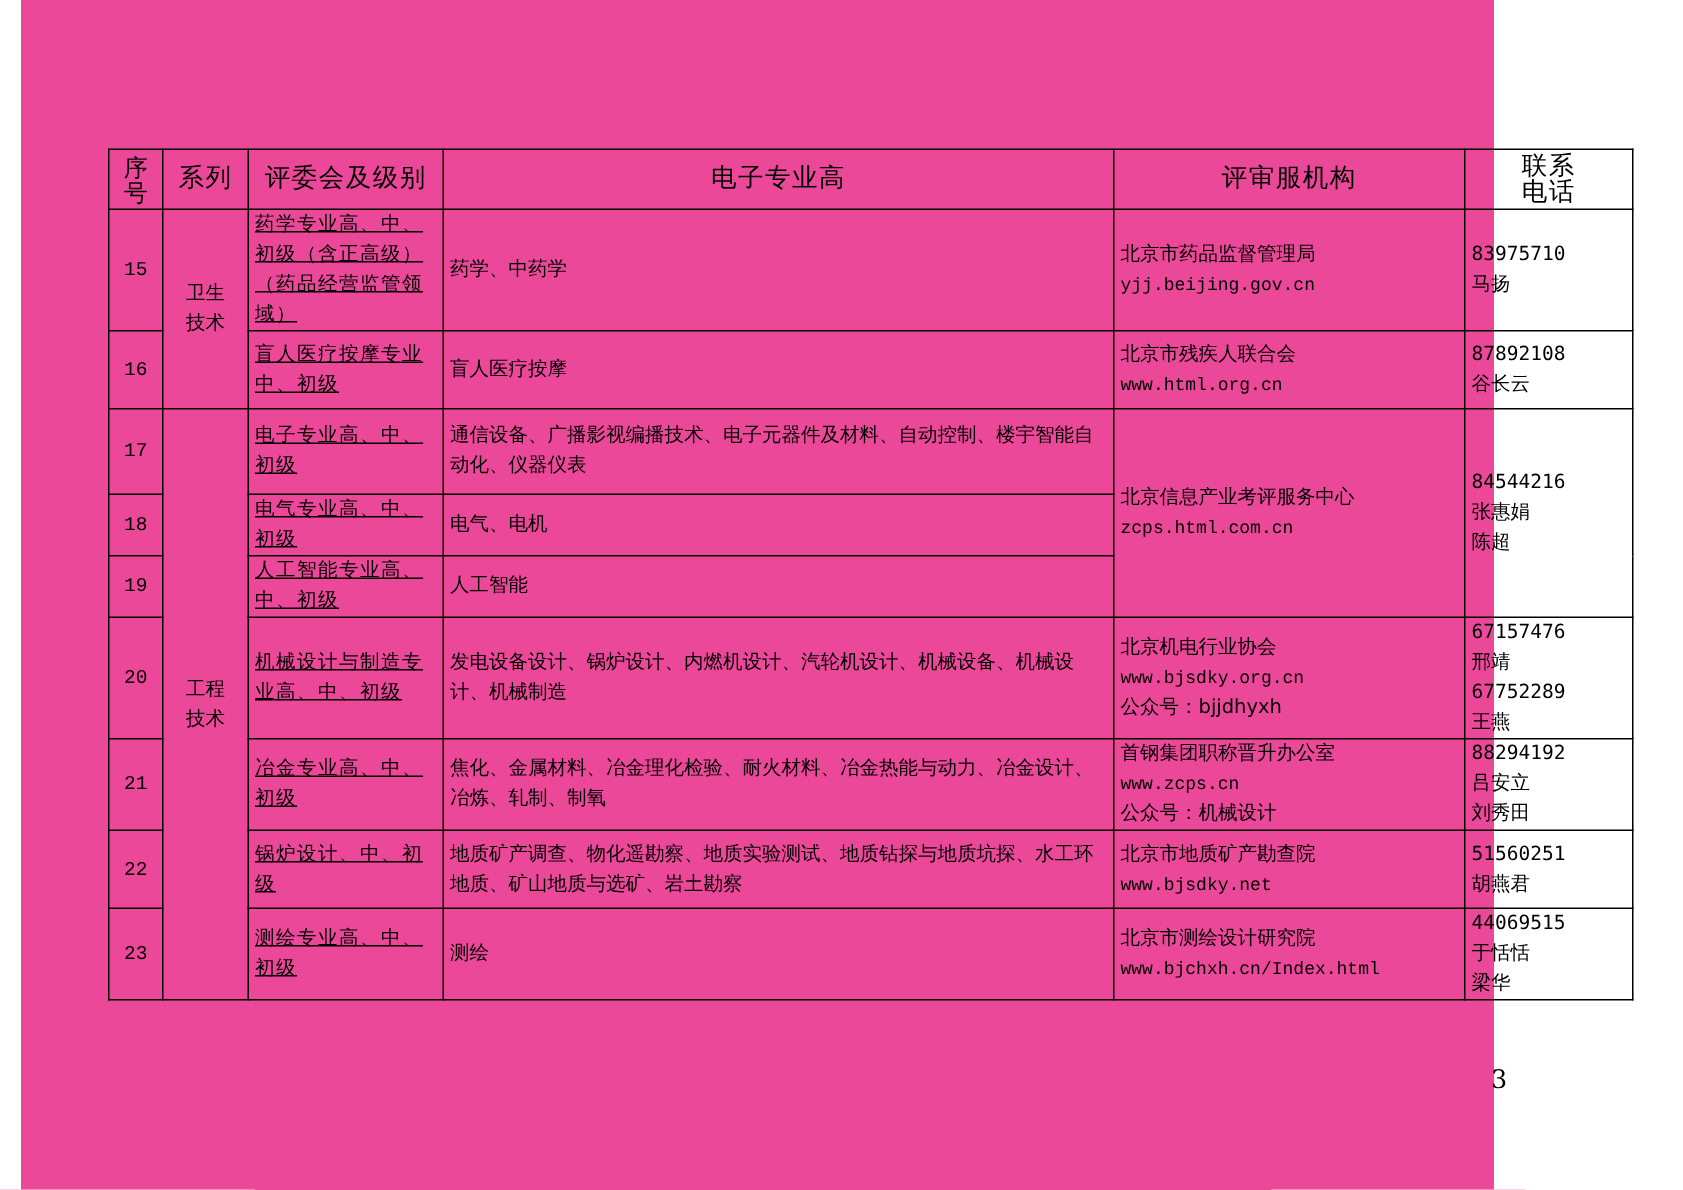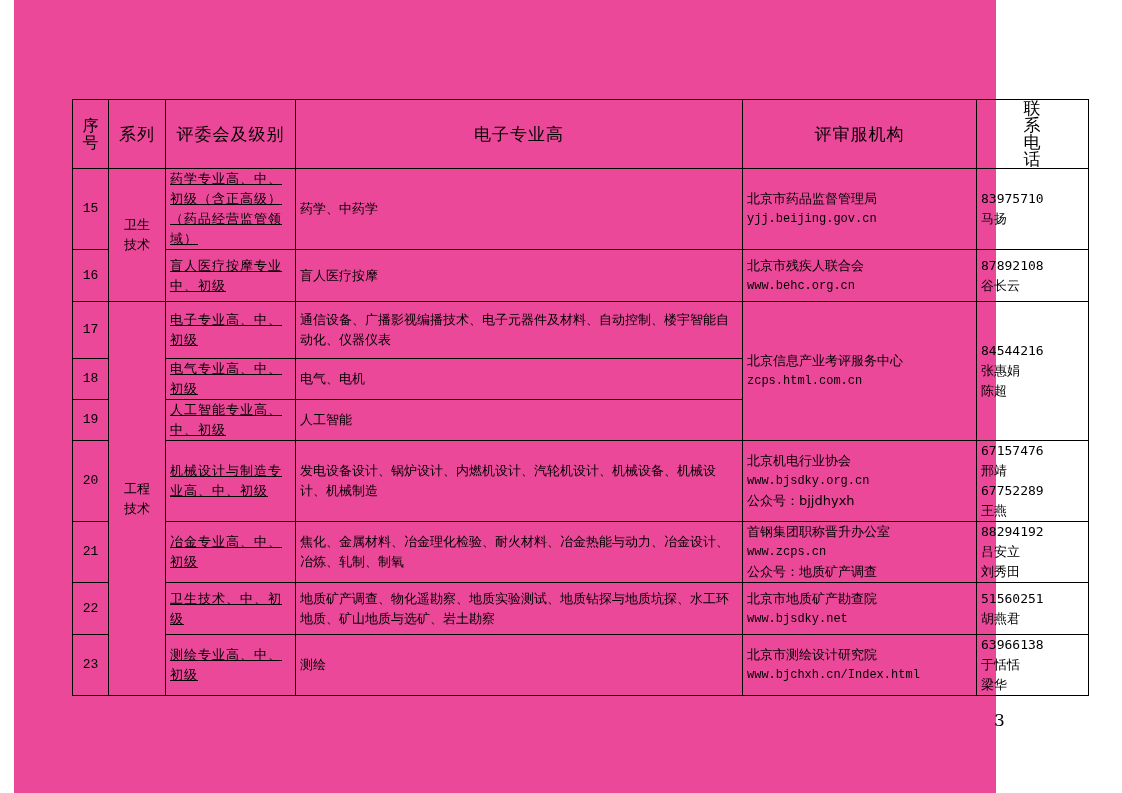--- a/index.html
+++ b/index.html
@@ -38,21 +38,21 @@
       <col style="width:234px">
       <col style="width:112px">
     </colgroup>
     <tbody>
         <tr style="height:40px">
       <th style="padding:0 8px;">序号</th>
       <th class="big">系列</th>
       <th class="big">评委会及级别</th>
       <th class="big">电子专业高</th>
       <th class="big">评审服机构</th>
-      <th class="big" style="padding:0 44px;">联系电话</th>
+      <th class="big" style="padding:0 30px;">联系电话</th>
     </tr>
 
     <tr style="height:81px">
       <td class="seq">15</td>
       <td class="series" rowspan="2" style="padding:0 12px;">卫生技术</td>
       <td class="committee">药学专业高、中、初级（含正高级）（药品经营监管领域）</td>
       <td class="specialty">药学、中药学</td>
       <td class="org">
         <span class="line">北京市药品监督管理局</span>
         <span class="url">yjj.beijing.gov.cn</span>
@@ -62,21 +62,21 @@
         <span class="line">马扬</span>
       </td>
     </tr>
 
     <tr style="height:52px">
       <td class="seq">16</td>
       <td class="committee">盲人医疗按摩专业中、初级</td>
       <td class="specialty">盲人医疗按摩</td>
       <td class="org">
         <span class="line">北京市残疾人联合会</span>
-        <span class="url">www.behc.org.cn</span>
+        <span class="url">www.html.org.cn</span>
       </td>
       <td class="contact">
         <span class="line">87892108</span>
         <span class="line">谷长云</span>
       </td>
     </tr>
 
     <tr style="height:57px">
       <td class="seq">17</td>
       <td class="series" rowspan="7" style="padding:0 12px;">工程技术</td>
@@ -122,53 +122,53 @@
       </td>
     </tr>
 
     <tr style="height:61px">
       <td class="seq">21</td>
       <td class="committee">冶金专业高、中、初级</td>
       <td class="specialty">焦化、金属材料、冶金理化检验、耐火材料、冶金热能与动力、冶金设计、冶炼、轧制、制氧</td>
       <td class="org">
         <span class="line">首钢集团职称晋升办公室</span>
         <span class="url">www.zcps.cn</span>
-        <span class="line">公众号：地质矿产调查</span>
+        <span class="line">公众号：机械设计</span>
       </td>
       <td class="contact">
         <span class="line">88294192</span>
         <span class="line">吕安立</span>
         <span class="line">刘秀田</span>
       </td>
     </tr>
 
     <tr style="height:52px">
       <td class="seq">22</td>
-      <td class="committee">卫生技术、中、初级</td>
+      <td class="committee">锅炉设计、中、初级</td>
       <td class="specialty">地质矿产调查、物化遥勘察、地质实验测试、地质钻探与地质坑探、水工环地质、矿山地质与选矿、岩土勘察</td>
       <td class="org">
         <span class="line">北京市地质矿产勘查院</span>
         <span class="url">www.bjsdky.net</span>
       </td>
       <td class="contact">
         <span class="line">51560251</span>
         <span class="line">胡燕君</span>
       </td>
     </tr>
 
     <tr style="height:60px">
       <td class="seq">23</td>
       <td class="committee">测绘专业高、中、初级</td>
       <td class="specialty">测绘</td>
       <td class="org">
         <span class="line">北京市测绘设计研究院</span>
         <span class="url">www.bjchxh.cn/Index.html</span>
       </td>
       <td class="contact">
-        <span class="line">63966138</span>
+        <span class="line">44069515</span>
         <span class="line">于恬恬</span>
         <span class="line">梁华</span>
       </td>
     </tr>
   </tbody>
     </table>
 
   <div class="page-number">3</div>
 </div>
 

